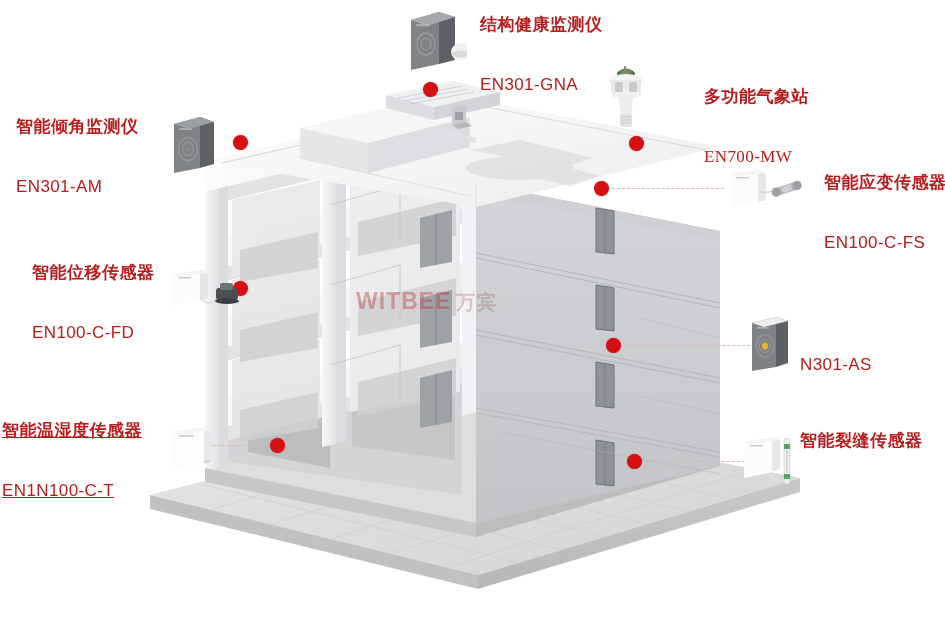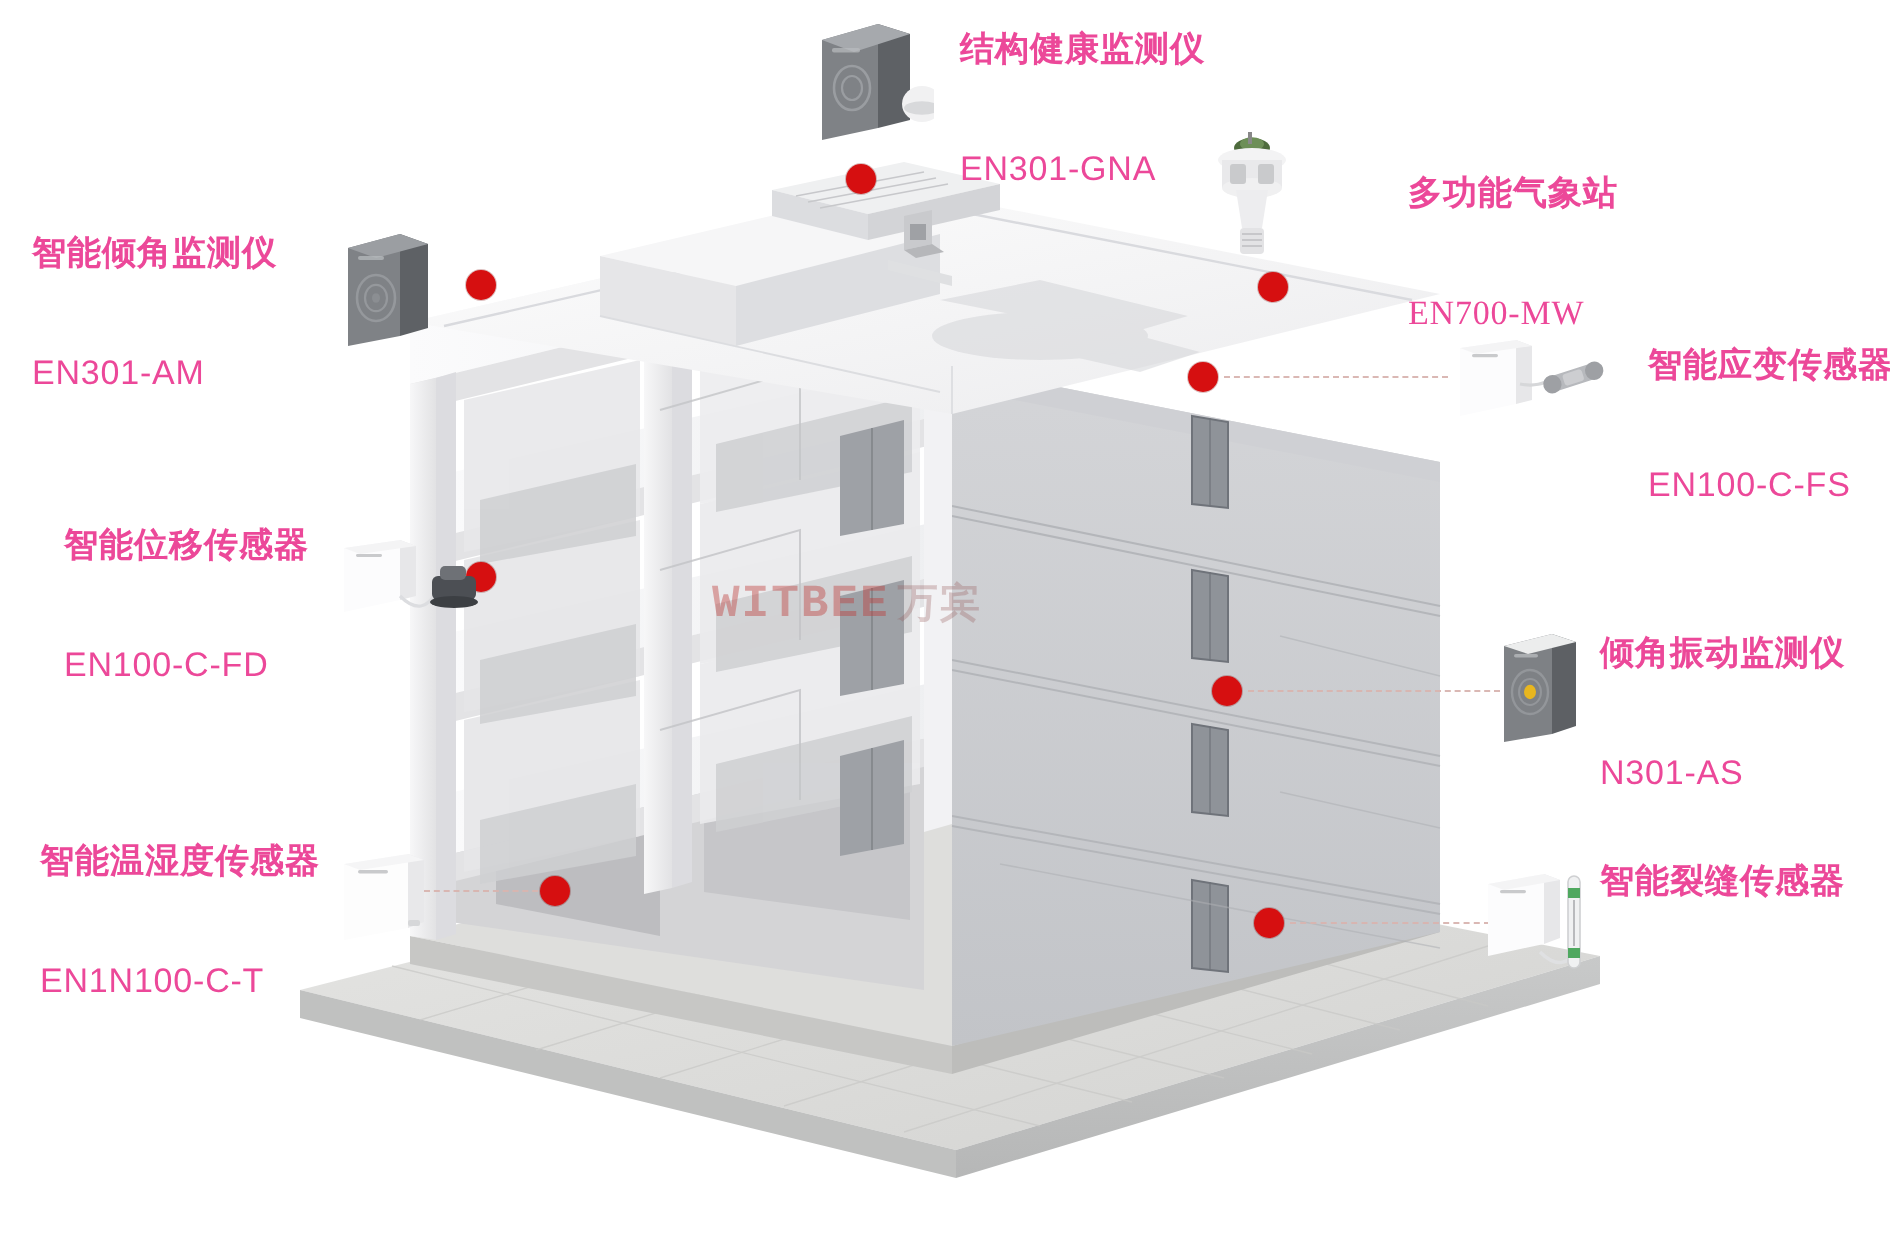--- a/index.html
+++ b/index.html
@@ -1,37 +1,37 @@
 <!DOCTYPE html>
 <html><head>
 <meta charset="utf-8">
 <style>
   html,body{margin:0;padding:0;background:#ffffff;}
   body{width:945px;height:625px;overflow:hidden;
        font-family:"Liberation Sans","DejaVu Sans",sans-serif;}
   #stage{position:relative;width:945px;height:625px;background:#fff;}
 
   
-  .callout{position:absolute;line-height:1.28;color:#ec4899;white-space:nowrap;}
+  .callout{position:absolute;line-height:1.28;color:#b91c1c;white-space:nowrap;}
   .callout .cn{font-size:17px;font-weight:700;letter-spacing:.5px;}
   .callout .mn{font-size:17px;font-weight:400;letter-spacing:.4px;margin-top:38px;}
   .callout.right-align{}
   .callout.left-align{text-align:left;}
 
   
   .lead{position:absolute;height:0;border-top:1.5px dashed #d9b5b0;opacity:.95;}
 
   
   .dot{position:absolute;width:15px;height:15px;border-radius:50%;
        background:#d60f10;box-shadow:0 0 0 .5px rgba(120,0,0,.25);}
 
   
   #watermark{position:absolute;left:356px;top:288px;font-size:23px;font-weight:700;
              color:rgba(190,60,58,.42);letter-spacing:1px;user-select:none;
-             font-family:Liberation Mono, monospace;}
+             font-family:Liberation Sans, sans-serif;}
   #watermark .wm-cn{font-size:20px;color:rgba(150,90,88,.30);margin-left:4px;}
 
   
   #building{position:absolute;left:0;top:0;width:945px;height:625px;}
   #building svg{display:block;}
 
   
   .device{position:absolute;}
   .device svg{display:block;}
 </style>
@@ -382,36 +382,35 @@
     <div class="cn">多功能气象站</div>
     <div class="mn">EN700-MW</div>
   </div>
 
   <div class="callout left-align" style="left:824px;top:172px;">
     <div class="cn">智能应变传感器</div>
     <div class="mn">EN100-C-FS</div>
   </div>
 
   <div class="callout left-align" style="left:800px;top:316px;">
-    <div class="cn">倾角振动监测仪</div>
     <div class="mn">N301-AS</div>
   </div>
 
   <div class="callout left-align" style="left:800px;top:430px;">
     <div class="cn">智能裂缝传感器</div>
   </div>
 
   <div class="callout right-align" style="left:16px;top:116px;width:140px;">
     <div class="cn">智能倾角监测仪</div>
     <div class="mn">EN301-AM</div>
   </div>
 
   <div class="callout right-align" style="left:32px;top:262px;width:140px;">
     <div class="cn">智能位移传感器</div>
     <div class="mn">EN100-C-FD</div>
   </div>
 
-  <div class="callout right-align" style="left:20px;top:420px;width:156px;">
+  <div class="callout right-align" style="left:2px;top:420px;width:156px;text-decoration:underline;">
     <div class="cn">智能温湿度传感器</div>
     <div class="mn">EN1N100-C-T</div>
   </div>
 
 </div>
 
 </body></html>

